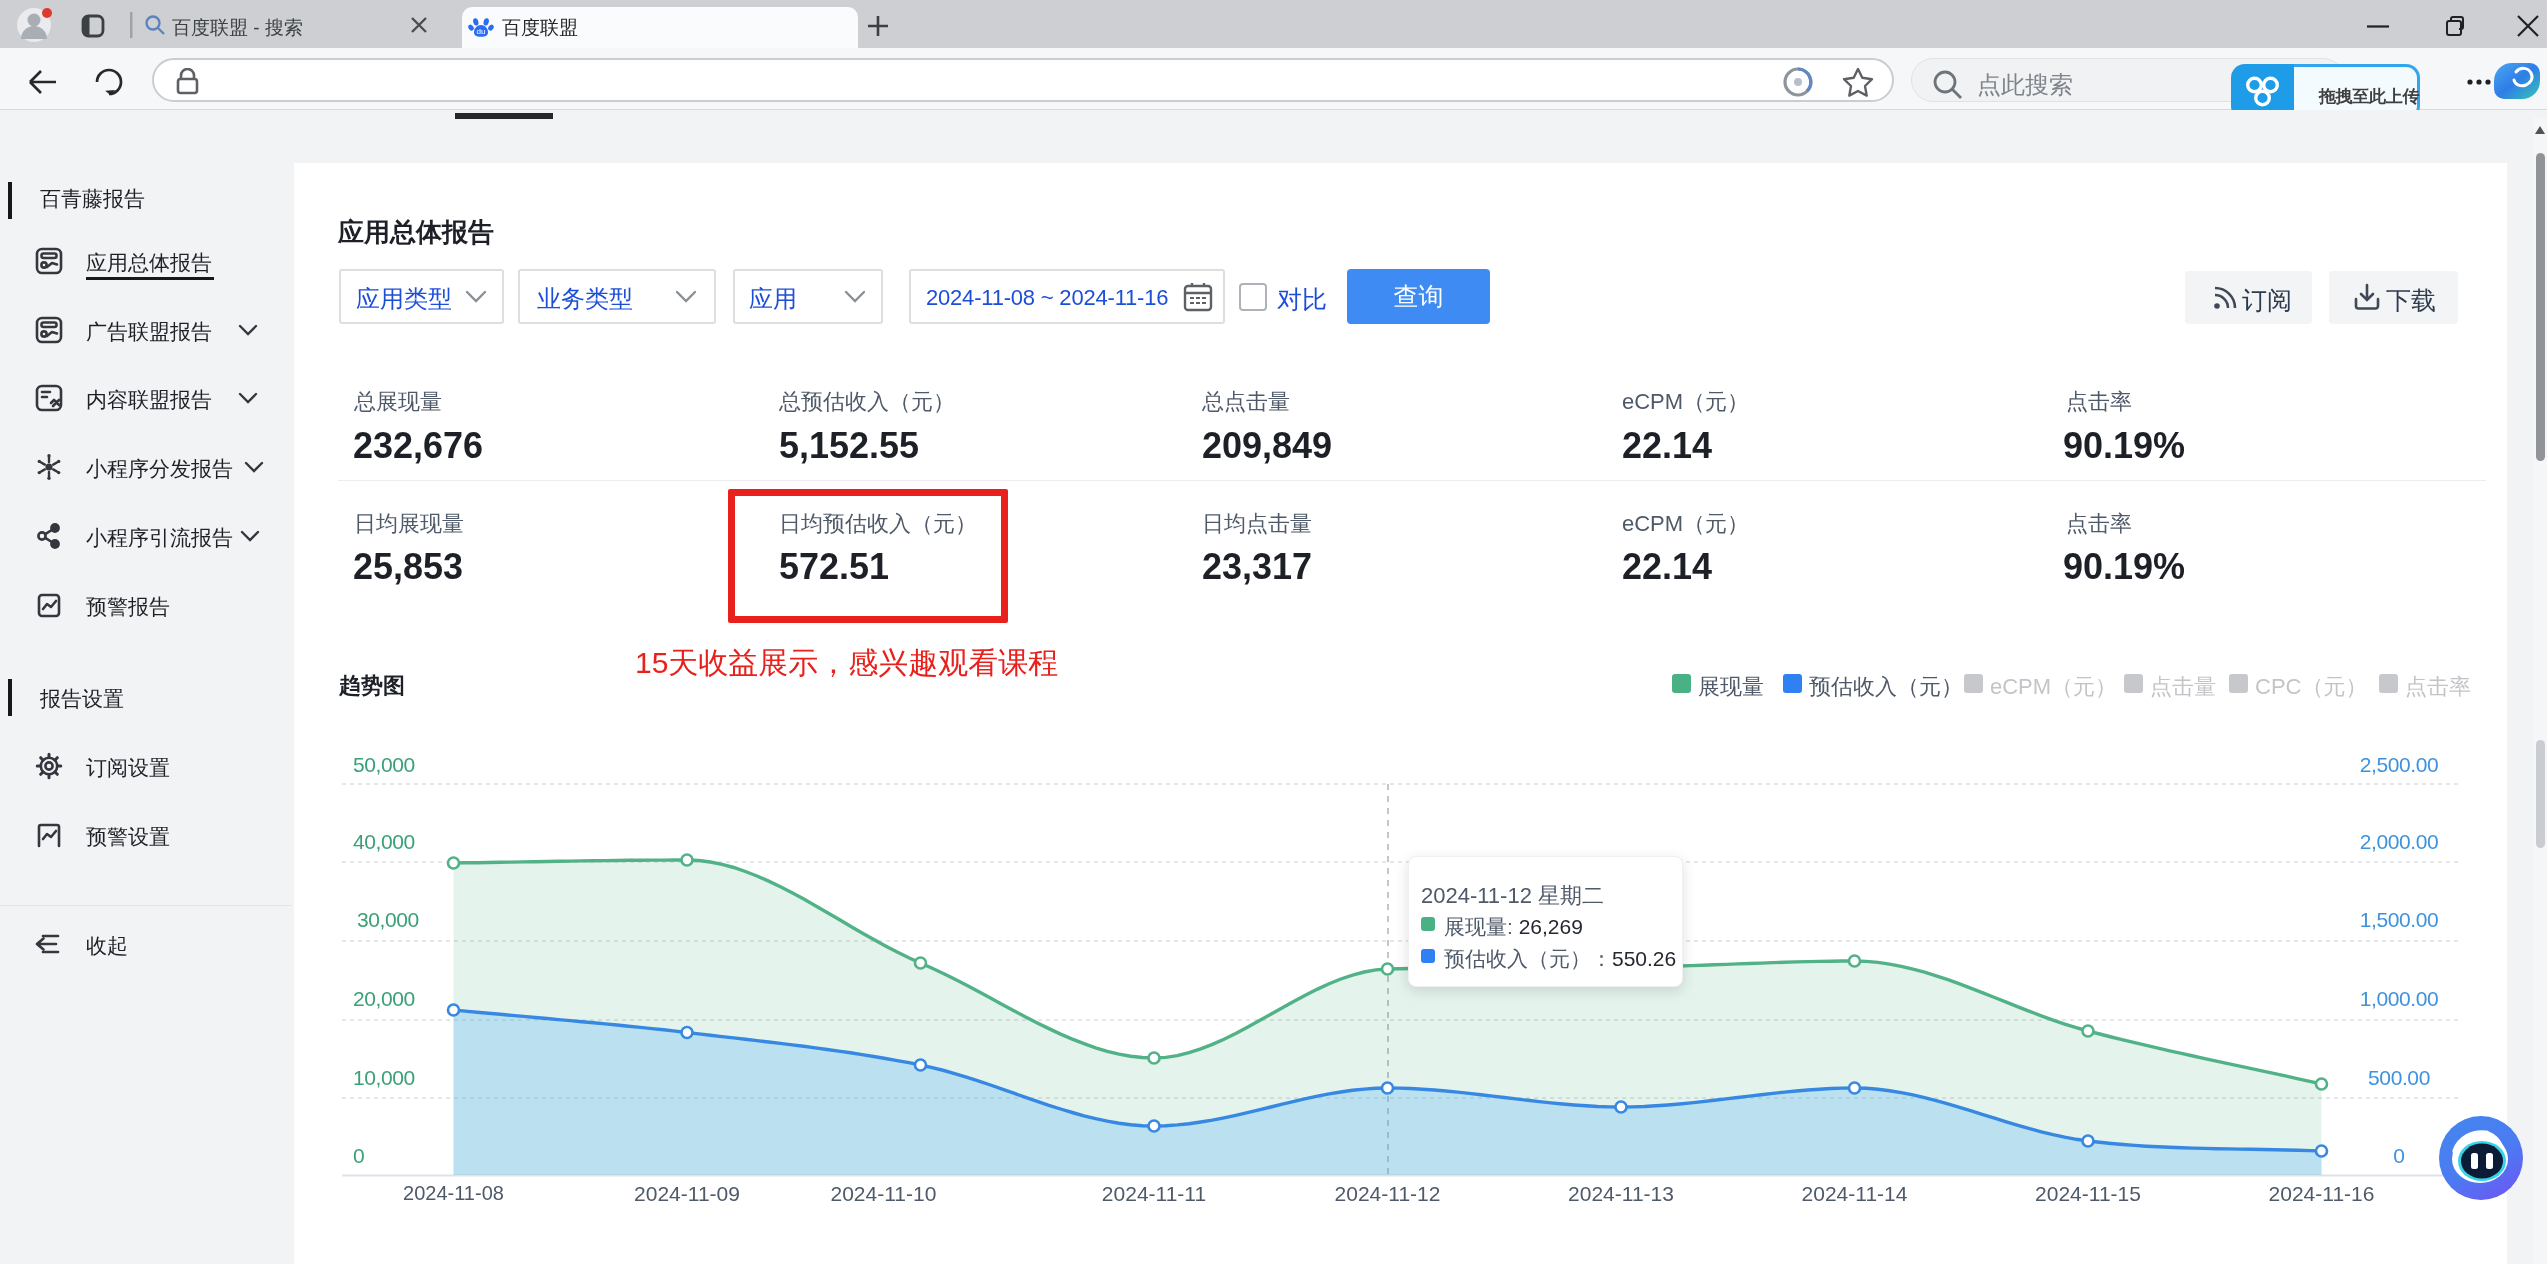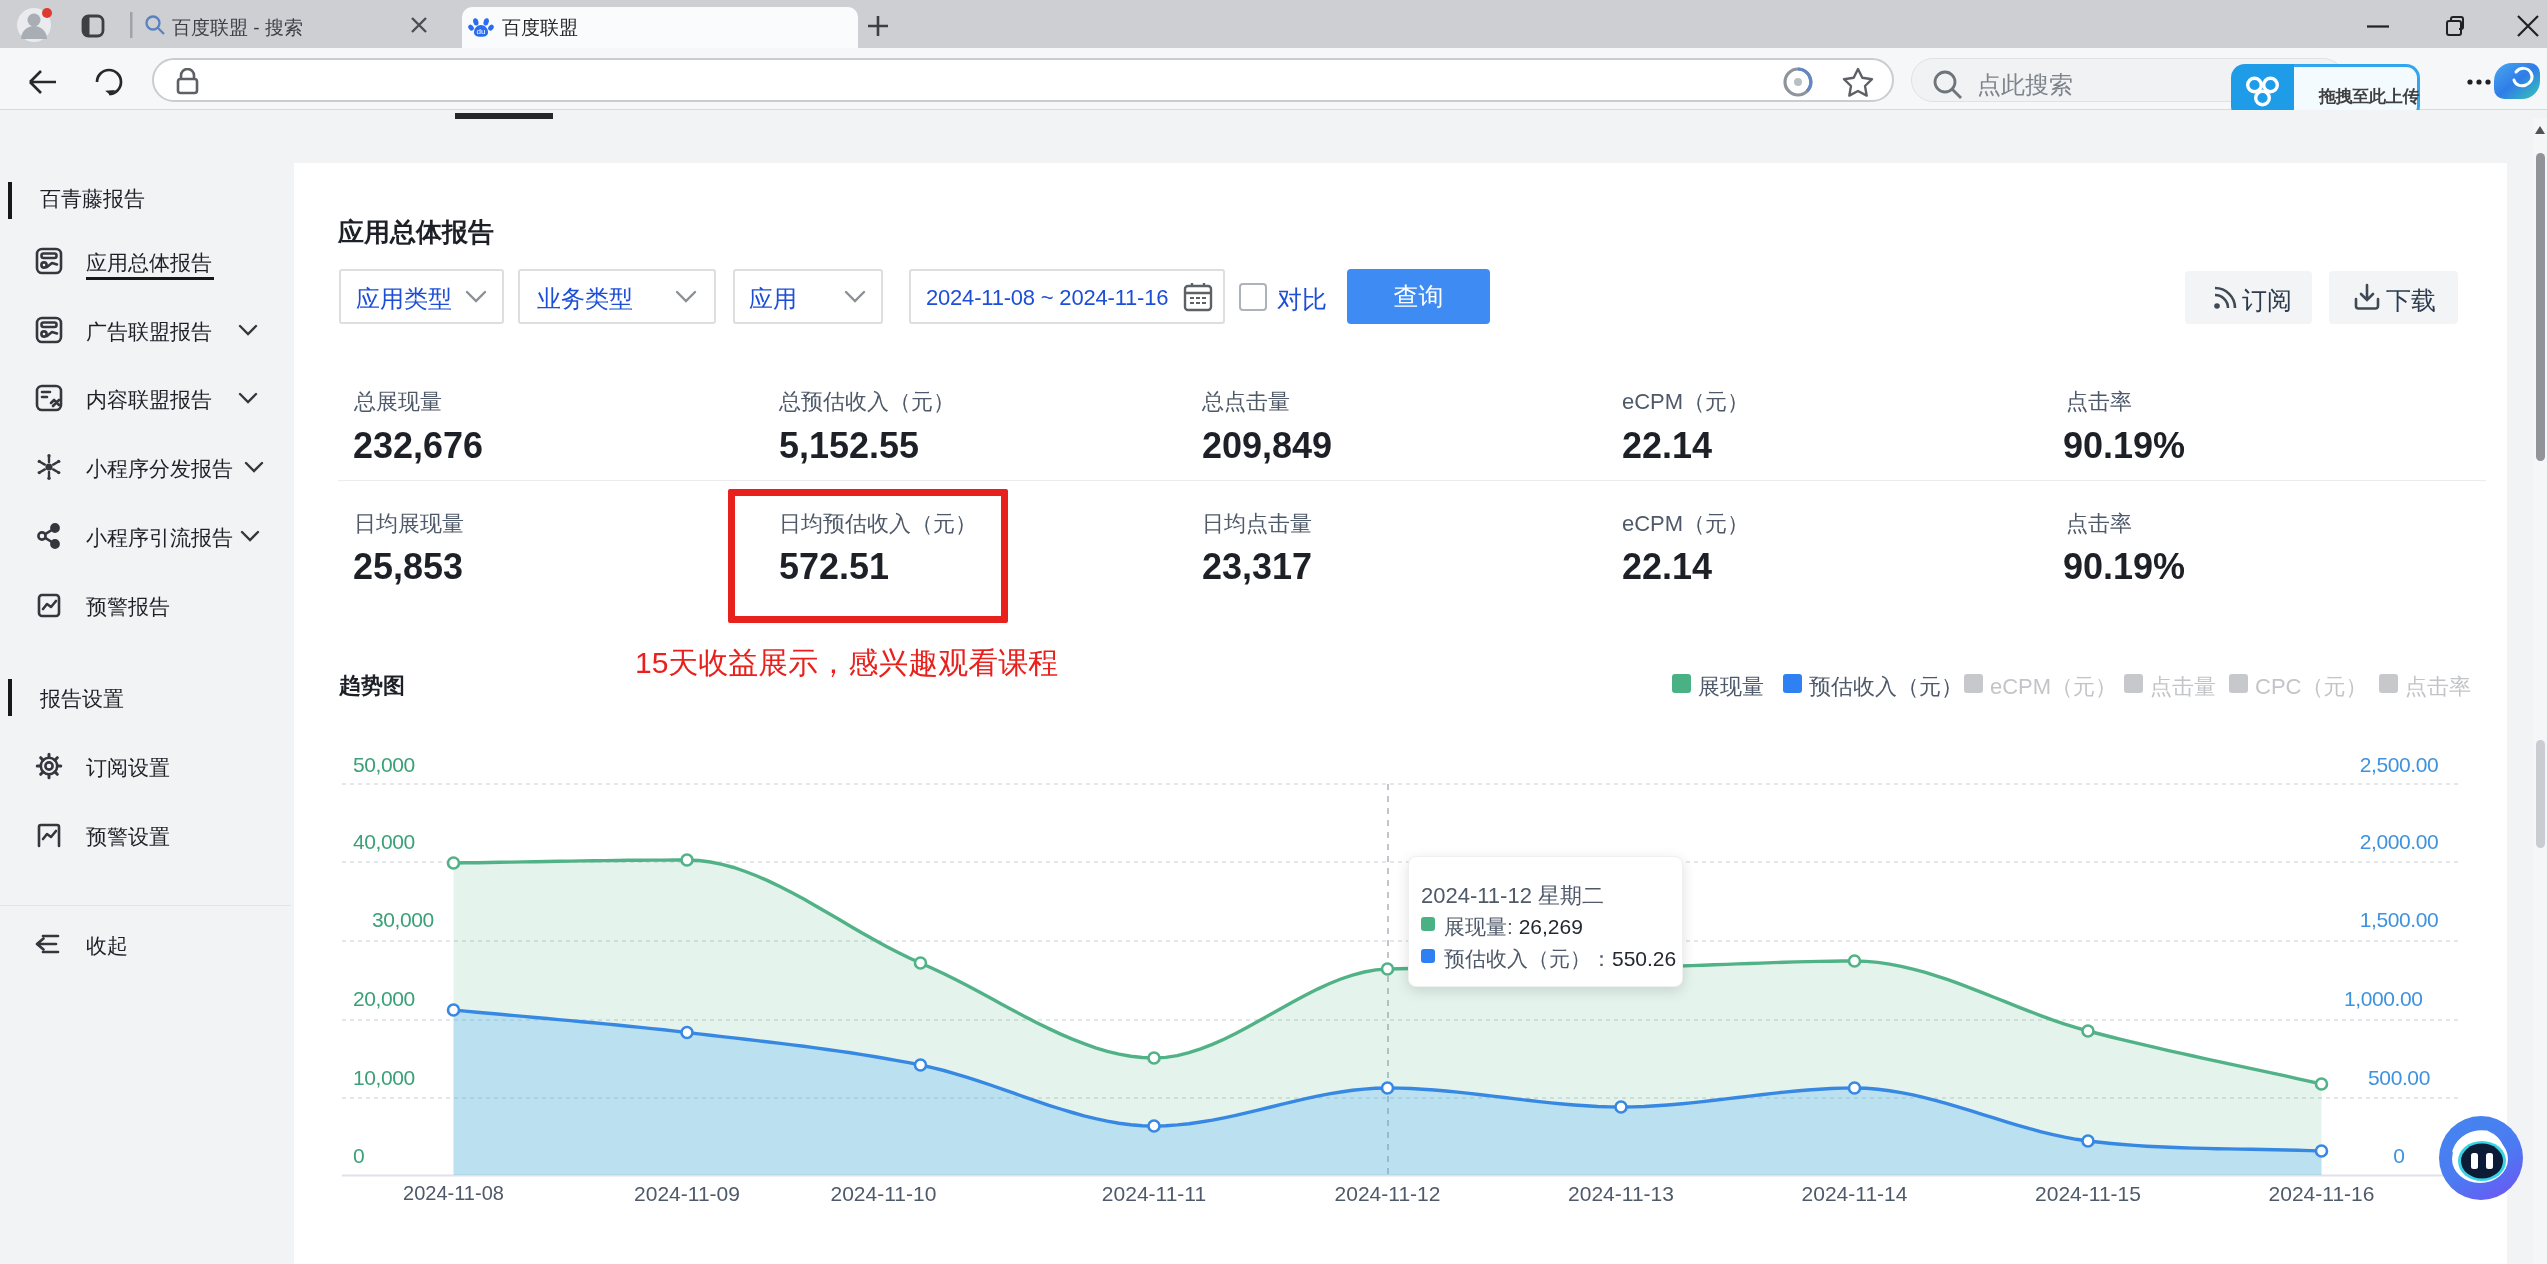--- a/index.html
+++ b/index.html
@@ -327,24 +327,24 @@
         <circle cx="2088" cy="1141" r="5.5"></circle>
         <circle cx="2321.5" cy="1151" r="5.5"></circle>
       </g>
 </svg>
 
 <div id="axes">
       <div class="abs" style="left:353px;top:753px;font-size:21px;letter-spacing:-0.4px;color:#3aa077">50,000</div>
       <div class="abs" style="left:2344px;top:753px;width:110px;text-align:center;font-size:21px;letter-spacing:-0.4px;color:#3f92dd">2,500.00</div>
       <div class="abs" style="left:353px;top:830px;font-size:21px;letter-spacing:-0.4px;color:#3aa077">40,000</div>
       <div class="abs" style="left:2344px;top:830px;width:110px;text-align:center;font-size:21px;letter-spacing:-0.4px;color:#3f92dd">2,000.00</div>
-      <div class="abs" style="left:372px;top:908px;font-size:21px;letter-spacing:-0.4px;color:#3aa077">30,000</div>
+      <div class="abs" style="left:357px;top:908px;font-size:21px;letter-spacing:-0.4px;color:#3aa077">30,000</div>
       <div class="abs" style="left:2344px;top:908px;width:110px;text-align:center;font-size:21px;letter-spacing:-0.4px;color:#3f92dd">1,500.00</div>
       <div class="abs" style="left:353px;top:987px;font-size:21px;letter-spacing:-0.4px;color:#3aa077">20,000</div>
-      <div class="abs" style="left:2344px;top:987px;width:110px;font-size:21px;letter-spacing:-0.4px;color:#3f92dd">1,000.00</div>
+      <div class="abs" style="left:2344px;top:987px;width:110px;text-align:center;font-size:21px;letter-spacing:-0.4px;color:#3f92dd">1,000.00</div>
       <div class="abs" style="left:353px;top:1066px;font-size:21px;letter-spacing:-0.4px;color:#3aa077">10,000</div>
       <div class="abs" style="left:2344px;top:1066px;width:110px;text-align:center;font-size:21px;letter-spacing:-0.4px;color:#3f92dd">500.00</div>
       <div class="abs" style="left:353px;top:1144px;font-size:21px;letter-spacing:-0.4px;color:#3aa077">0</div>
       <div class="abs" style="left:2344px;top:1144px;width:110px;text-align:center;font-size:21px;letter-spacing:-0.4px;color:#3f92dd">0</div>
       <div class="abs" style="left:363.5px;top:1182px;width:180px;text-align:center;font-size:20px;color:#4e5969">2024-11-08</div>
       <div class="abs" style="left:597px;top:1182px;width:180px;text-align:center;font-size:21px;color:#4e5969">2024-11-09</div>
       <div class="abs" style="left:830.5px;top:1182px;width:180px;text-align:left;font-size:21px;color:#4e5969">2024-11-10</div>
       <div class="abs" style="left:1064px;top:1182px;width:180px;text-align:center;font-size:21px;color:#4e5969">2024-11-11</div>
       <div class="abs" style="left:1297.5px;top:1182px;width:180px;text-align:center;font-size:21px;color:#4e5969">2024-11-12</div>
       <div class="abs" style="left:1531px;top:1182px;width:180px;text-align:center;font-size:21px;color:#4e5969">2024-11-13</div>

